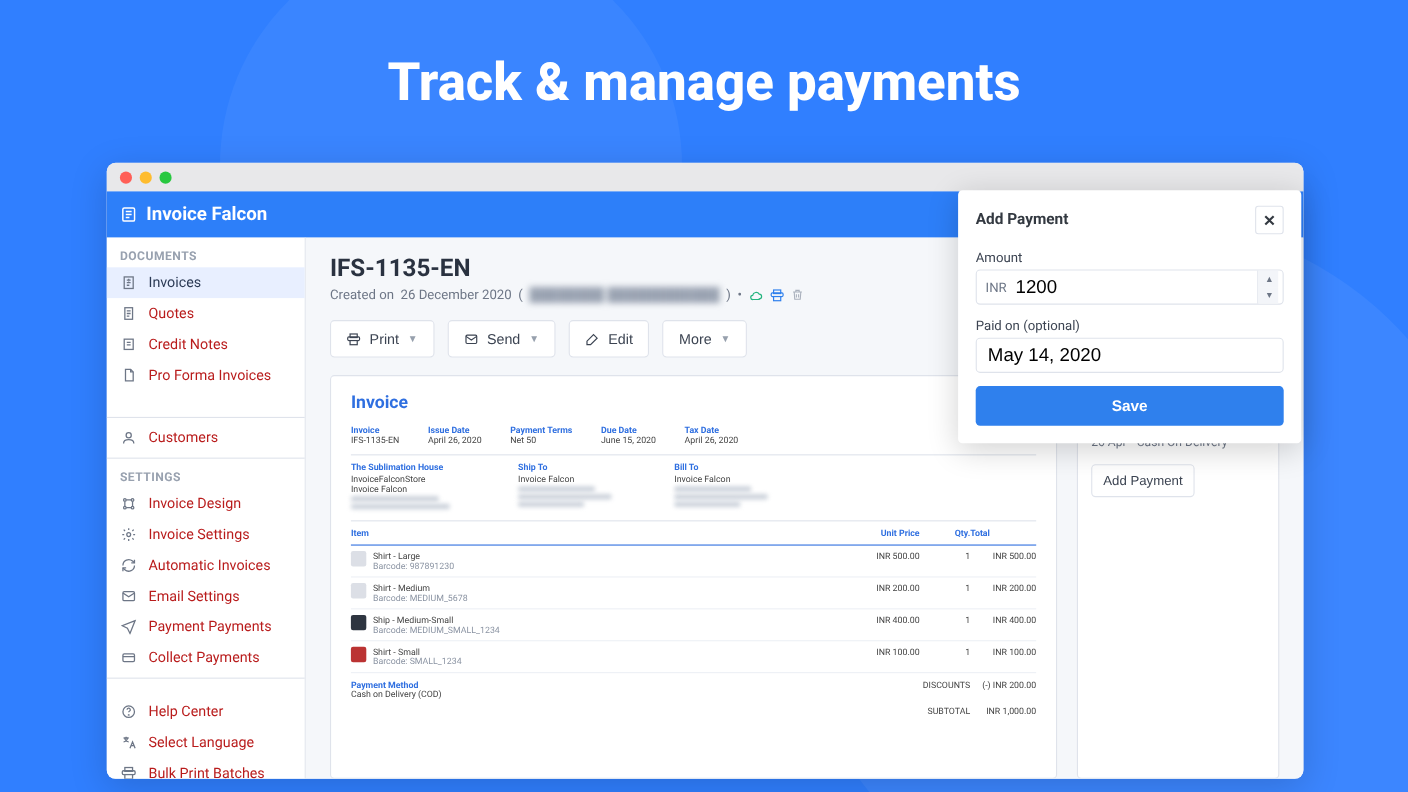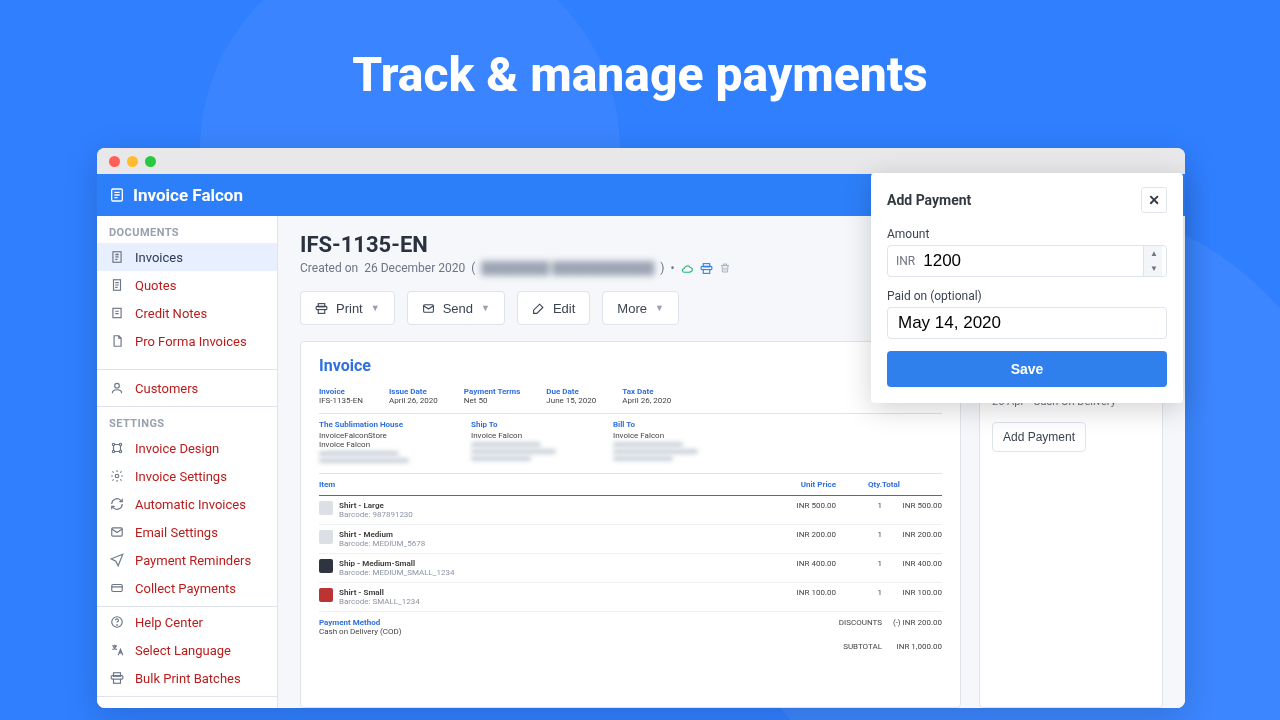--- a/index.html
+++ b/index.html
@@ -33,21 +33,21 @@
   .app-header{height:42px;background:var(--blue-header);color:#fff;display:flex;align-items:center;padding:0 12px;font-weight:700;font-size:17px;gap:8px;}
   .app-body{flex:1;display:flex;min-height:0}
 
   
   .sidebar{width:180px;background:#fff;border-right:1px solid var(--border);display:flex;flex-direction:column;font-size:13px;}
   .side-section-title{padding:10px 12px 4px;color:#98a1af;font-size:11px;font-weight:700;letter-spacing:.04em;}
   .side-item{display:flex;align-items:center;gap:10px;padding:6px 12px;cursor:pointer;color:#b91c1c;}
   .side-item.selected{background:var(--sidebar-sel);color:#2b3a55;}
   .side-item .icon{width:16px;height:16px;display:flex;align-items:center;justify-content:center;color:#6d7686;flex-shrink:0;}
   .side-group{padding-bottom:4px;}
-  .side-group.tools{margin-top:auto;border-top:1px solid var(--border);padding-top:1px;}
+  .side-group.tools{margin-top:auto;border-top:1px solid var(--border);padding-top:16px;}
   .support{display:flex;align-items:center;gap:10px;padding:8px 12px;border-top:1px solid var(--border);color:#3c4452;}
   .heart{color:#ff4d4d;}
 
   
   .main{flex:1;background:var(--panel2);padding:16px 22px 0;display:flex;flex-direction:column;min-width:0;overflow:hidden;}
   .page-title{font-size:22px;font-weight:700;color:#2a3240;}
   .meta{color:#6d7686;font-size:12px;margin-top:4px;display:flex;align-items:center;gap:6px}
   .meta .blur{filter:blur(3px);color:#9aa3b2}
   .toolbar{display:flex;gap:12px;margin-top:16px}
   .btn{background:#fff;border:1px solid var(--border);border-radius:4px;height:34px;padding:0 14px;display:flex;align-items:center;gap:8px;font-size:13px;color:#3c4452;cursor:pointer;}
@@ -67,21 +67,21 @@
   .addr-row .blk .blur{filter:blur(2px);color:#9aa3b2;height:5px;background:#ccd2db;border-radius:2px;margin-top:2px}
   .items-head{display:flex;font-size:8px;color:var(--inv-blue);font-weight:700;padding:6px 0;border-bottom:1px solid var(--inv-blue)}
   .items-head .c1{flex:1}
   .items-head .c2{width:68px;text-align:right}
   .items-head .c3{width:46px;text-align:right}
   .items-head .c4{width:60px;text-align:left}
   .item-row{display:flex;font-size:8px;color:#444;padding:5px 0;border-bottom:1px solid #edf0f5;align-items:flex-start}
   .item-row .thumb{width:14px;height:14px;background:#dcdfe6;border-radius:2px;margin-right:6px;flex-shrink:0}
   .item-row .thumb.d{background:#2e3540}
   .item-row .thumb.r{background:#b33}
-  .item-row .n .t{font-weight:700}
+  .item-row .n .t{font-weight:400}
   .item-row .n .s{color:#8b94a3}
   .item-row .c1{flex:1;display:flex}
   .item-row .c2{width:68px;text-align:right}
   .item-row .c3{width:46px;text-align:right}
   .item-row .c4{width:60px;text-align:right}
   .pm-row{display:flex;font-size:8px;color:#444;padding-top:6px}
   .pm-row .c1{flex:1}
   .pm-row .c1 .t{color:var(--inv-blue);font-weight:700}
   .pm-row .c2{width:82px;text-align:right}
   .pm-row .c4{width:60px;text-align:right}
@@ -169,21 +169,21 @@
               <span class="icon">
                 <svg width="14" height="14" viewBox="0 0 24 24" fill="none" stroke="currentColor" stroke-width="2">
                   <path d="M7 3h8l4 4v14H7z"></path>
                   <path d="M15 3v4h4"></path>
                 </svg>
               </span>
               <span>Pro Forma Invoices</span>
             </div>
           </div>
 
-        <div class="side-group" style="border-top:1px solid var(--border);border-bottom:1px solid var(--border);margin-top:10px;padding:4px 0">
+        <div class="side-group" style="border-top:1px solid var(--border);border-bottom:1px solid var(--border);margin-top:20px;padding:4px 0">
           <div class="side-item">
             <span class="icon">
               <svg width="14" height="14" viewBox="0 0 24 24" fill="none" stroke="currentColor" stroke-width="2">
                   <circle cx="12" cy="8" r="4"></circle>
                   <path d="M4 21c0-4 4-6 8-6s8 2 8 6"></path>
                 </svg>
             </span>
             <span>Customers</span>
           </div>
         </div>
@@ -228,21 +228,21 @@
                 </svg>
               </span>
               <span>Email Settings</span>
             </div>
             <div class="side-item">
               <span class="icon">
                 <svg width="14" height="14" viewBox="0 0 24 24" fill="none" stroke="currentColor" stroke-width="2">
                   <path d="M22 2L2 10l8 4 4 8 8-20z"></path>
                 </svg>
               </span>
-              <span>Payment Reminders</span>
+              <span>Payment Payments</span>
             </div>
             <div class="side-item">
               <span class="icon">
                 <svg width="14" height="14" viewBox="0 0 24 24" fill="none" stroke="currentColor" stroke-width="2">
                   <rect x="3" y="6" width="18" height="12" rx="2"></rect>
                   <path d="M3 10h18"></path>
                 </svg>
               </span>
               <span>Collect Payments</span>
             </div>

